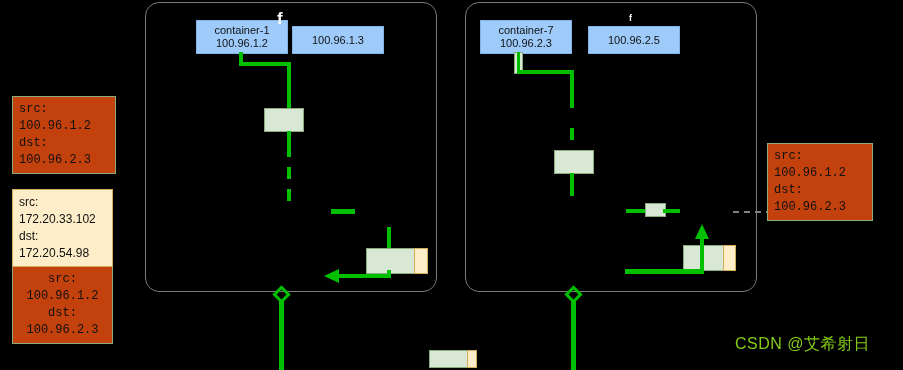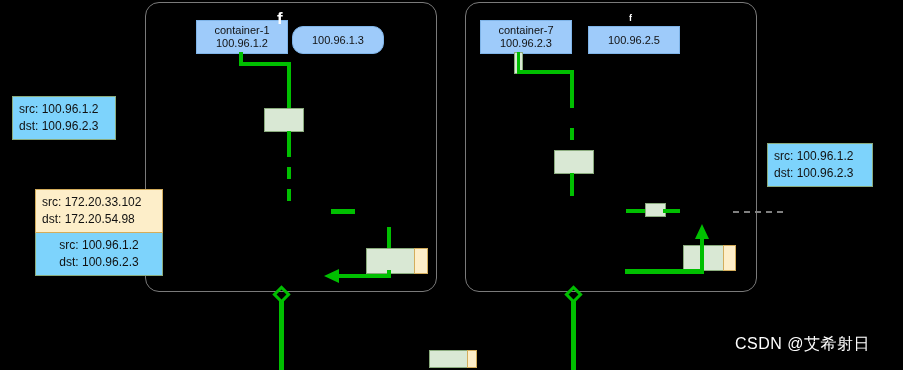--- a/index.html
+++ b/index.html
@@ -10,48 +10,48 @@
   
   .panel{border:1px solid #7a7a7a;border-radius:14px;background:transparent;}
 
   
   .cbox{background:#9ecbfa;border:1px solid #7fb4e8;color:#111;
         font-size:11px;line-height:13px;text-align:center;
         display:flex;flex-direction:column;align-items:center;justify-content:center;}
 
   
   .note{font-size:12px;line-height:17px;color:#111;padding:4px 6px;box-sizing:border-box;}
-  .note-green{background:#7dd3fc;border:1px solid #8aab7d;}
+  .note-green{background:#c2410c;border:1px solid #8aab7d;font-family:Liberation Mono, monospace;}
   .note-orange{background:#fdeec9;border:1px solid #d3ad5c;}
   .note .ctr{text-align:center;}
 
   
   .gline{background:#00bf00;}
   .gbox{background:#d9e8d4;border:1px solid #8aab7d;box-sizing:border-box;}
   .obox{background:#fdeec9;border:1px solid #d3ad5c;box-sizing:border-box;}
 
   .vdash{width:4px;background:repeating-linear-gradient(to bottom,#00bf00 0 12px,transparent 12px 22px);}
 
   .glyph{color:#fff;font-weight:bold;font-size:17px;line-height:17px;}
   .glyph-sm{color:#fff;font-weight:bold;font-size:9px;line-height:9px;}
 
-  .watermark{color:#ffffff;font-size:16px;letter-spacing:.5px;white-space:nowrap;}
+  .watermark{color:#84cc16;font-size:16px;letter-spacing:.5px;white-space:nowrap;}
 
   .dashline{border-top:2px dashed #808080;}
 </style>
 </head>
 <body>
 
 <div class="abs panel" style="left:145px;top:2px;width:290px;height:288px;"></div>
 
 <div class="abs cbox" style="left:196px;top:20px;width:90px;height:32px;align-items:center;">
   <span>container-1</span>
   <span>100.96.1.2</span>
 </div>
-<div class="abs cbox" style="left:292px;top:26px;width:90px;height:26px;border-radius:11px;">
+<div class="abs cbox" style="left:292px;top:26px;width:90px;height:26px;">
   <span>100.96.1.3</span>
 </div>
 <div class="abs glyph" style="left:277px;top:10px;">f</div>
 
 <div class="abs gline" style="left:239px;top:52px;width:4px;height:14px;"></div>
 <div class="abs gline" style="left:239px;top:62px;width:52px;height:4px;"></div>
 <div class="abs gline" style="left:287px;top:62px;width:4px;height:48px;"></div>
 
 <div class="abs gbox" style="left:264px;top:108px;width:40px;height:24px;"></div>
 
@@ -103,21 +103,21 @@
 <div class="abs gline" style="left:625px;top:269px;width:79px;height:5px;"></div>
 
 <div class="abs" style="left:567px;top:288px;width:13px;height:13px;border:3px solid #00bf00;transform:rotate(45deg);box-sizing:border-box;"></div>
 <div class="abs gline" style="left:571px;top:300px;width:5px;height:70px;"></div>
 
 <div class="abs note note-green" style="left:12px;top:96px;width:104px;">
   <div>src: 100.96.1.2</div>
   <div>dst: 100.96.2.3</div>
 </div>
 
-<div class="abs" style="left:12px;top:189px;width:128px;margin-left:23px;">
+<div class="abs" style="left:12px;top:189px;width:101px;">
   <div class="note note-orange">
     <div>src: 172.20.33.102</div>
     <div>dst: 172.20.54.98</div>
   </div>
   <div class="note note-green" style="border-top:none;">
     <div class="ctr">src: 100.96.1.2</div>
     <div class="ctr">dst: 100.96.2.3</div>
   </div>
 </div>
 

